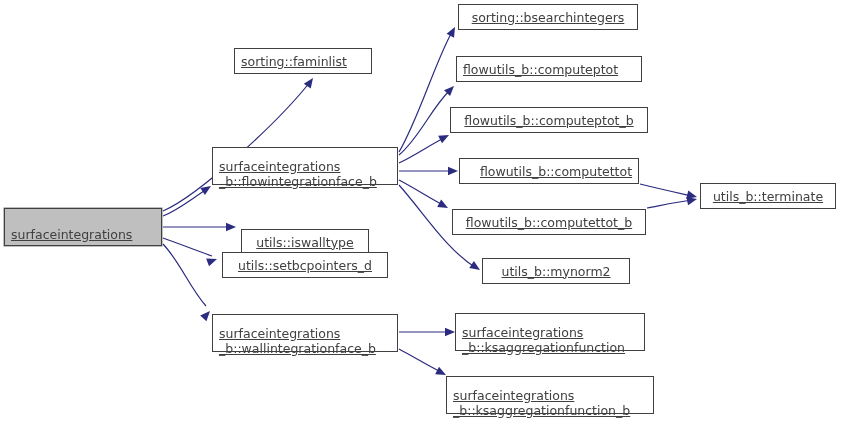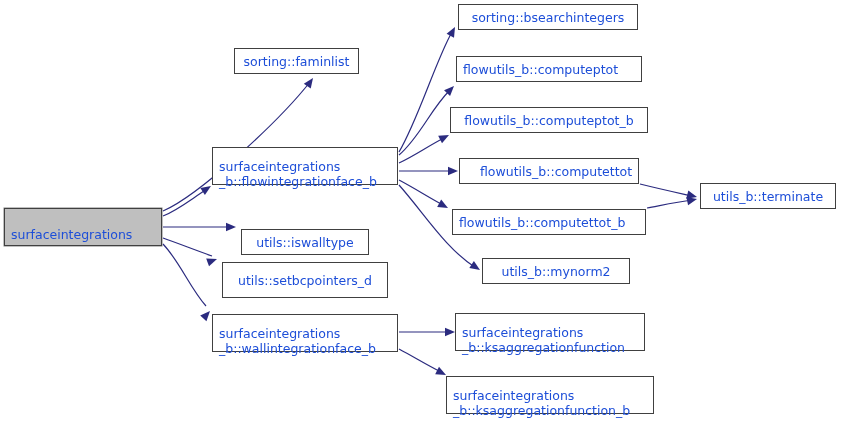--- a/index.html
+++ b/index.html
@@ -39,21 +39,22 @@
     white-space: pre;
     z-index: 2;
   }
   .node.highlight {
     background: #bfbfbf;
     border: 1px solid #404040;
     box-shadow: 0 0 0 0.5px #808080;
   }
   .node .label-line {
     display: block;
-    color: #1d4ed8;
+    color: #404040;
+    text-decoration: underline;
   }
   .node.two-line {
     padding-top: 17px;
     padding-bottom: 2px;
   }
 </style>
 </head>
 <body>
 
 <div id="graph-root">
@@ -114,28 +115,28 @@
         <path d="M399,332 L450,332" fill="none" stroke="#2b2b7f" stroke-width="1.2"></path>
         <polygon points="0,0 -10,-4.2 -10,4.2" fill="#2b2b7f" transform="translate(455,332) rotate(0)"></polygon>
       </g>
       <g>
         <path d="M399,349 C414,357 427,365 441,372" fill="none" stroke="#2b2b7f" stroke-width="1.2"></path>
         <polygon points="0,0 -10,-4.2 -10,4.2" fill="#2b2b7f" transform="translate(446,375) rotate(27)"></polygon>
       </g>
     </svg>
   <div id="node-layer">
       <div class="node highlight two-line" style="left: 4px; top: 208px; width: 158px; height: 38px;"><span class="label-line">surfaceintegrations</span></div>
-      <div class="node" style="left: 234px; top: 48px; width: 125px; height: 26px; align-items: center;"><span class="label-line">sorting::faminlist</span></div>
+      <div class="node" style="left: 234px; top: 48px; width: 138px; height: 26px; align-items: flex-start;"><span class="label-line">sorting::faminlist</span></div>
       <div class="node two-line" style="left: 212px; top: 147px; width: 186px; height: 38px;"><span class="label-line">surfaceintegrations</span><span class="label-line">_b::flowintegrationface_b</span></div>
       <div class="node" style="left: 241px; top: 213px; width: 128px; height: 26px; align-items: center; margin-top: 16px;"><span class="label-line">utils::iswalltype</span></div>
-      <div class="node" style="left: 222px; top: 262px; width: 166px; height: 36px; align-items: center; text-align: right;"><span class="label-line">utils::setbcpointers_d</span></div>
+      <div class="node" style="left: 222px; top: 252px; width: 166px; height: 26px; align-items: center; text-align: right;"><span class="label-line">utils::setbcpointers_d</span></div>
       <div class="node two-line" style="left: 212px; top: 314px; width: 186px; height: 38px;"><span class="label-line">surfaceintegrations</span><span class="label-line">_b::wallintegrationface_b</span></div>
       <div class="node" style="left: 458px; top: 4px; width: 180px; height: 26px; align-items: center;"><span class="label-line">sorting::bsearchintegers</span></div>
       <div class="node" style="left: 456px; top: 56px; width: 186px; height: 26px; align-items: flex-start;"><span class="label-line">flowutils_b::computeptot</span></div>
       <div class="node" style="left: 450px; top: 107px; width: 198px; height: 26px; align-items: center; text-align: center;"><span class="label-line">flowutils_b::computeptot_b</span></div>
-      <div class="node" style="left: 459px; top: 158px; width: 180px; height: 26px;  padding-left: 20px;"><span class="label-line">flowutils_b::computettot</span></div>
-      <div class="node" style="left: 452px; top: 209px; width: 194px; height: 26px; align-items: flex-start;"><span class="label-line">flowutils_b::computettot_b</span></div>
+      <div class="node" style="left: 459px; top: 158px; width: 180px; height: 26px; align-items: center; padding-left: 20px;"><span class="label-line">flowutils_b::computettot</span></div>
+      <div class="node" style="left: 452px; top: 209px; width: 194px; height: 26px; align-items: center;"><span class="label-line">flowutils_b::computettot_b</span></div>
       <div class="node" style="left: 482px; top: 258px; width: 148px; height: 26px; align-items: center;"><span class="label-line">utils_b::mynorm2</span></div>
       <div class="node" style="left: 700px; top: 183px; width: 136px; height: 26px; align-items: center;"><span class="label-line">utils_b::terminate</span></div>
       <div class="node two-line" style="left: 455px; top: 313px; width: 190px; height: 38px;"><span class="label-line">surfaceintegrations</span><span class="label-line">_b::ksaggregationfunction</span></div>
       <div class="node two-line" style="left: 446px; top: 376px; width: 208px; height: 38px;"><span class="label-line">surfaceintegrations</span><span class="label-line">_b::ksaggregationfunction_b</span></div>
     </div>
 </div>
 
 </body></html>

